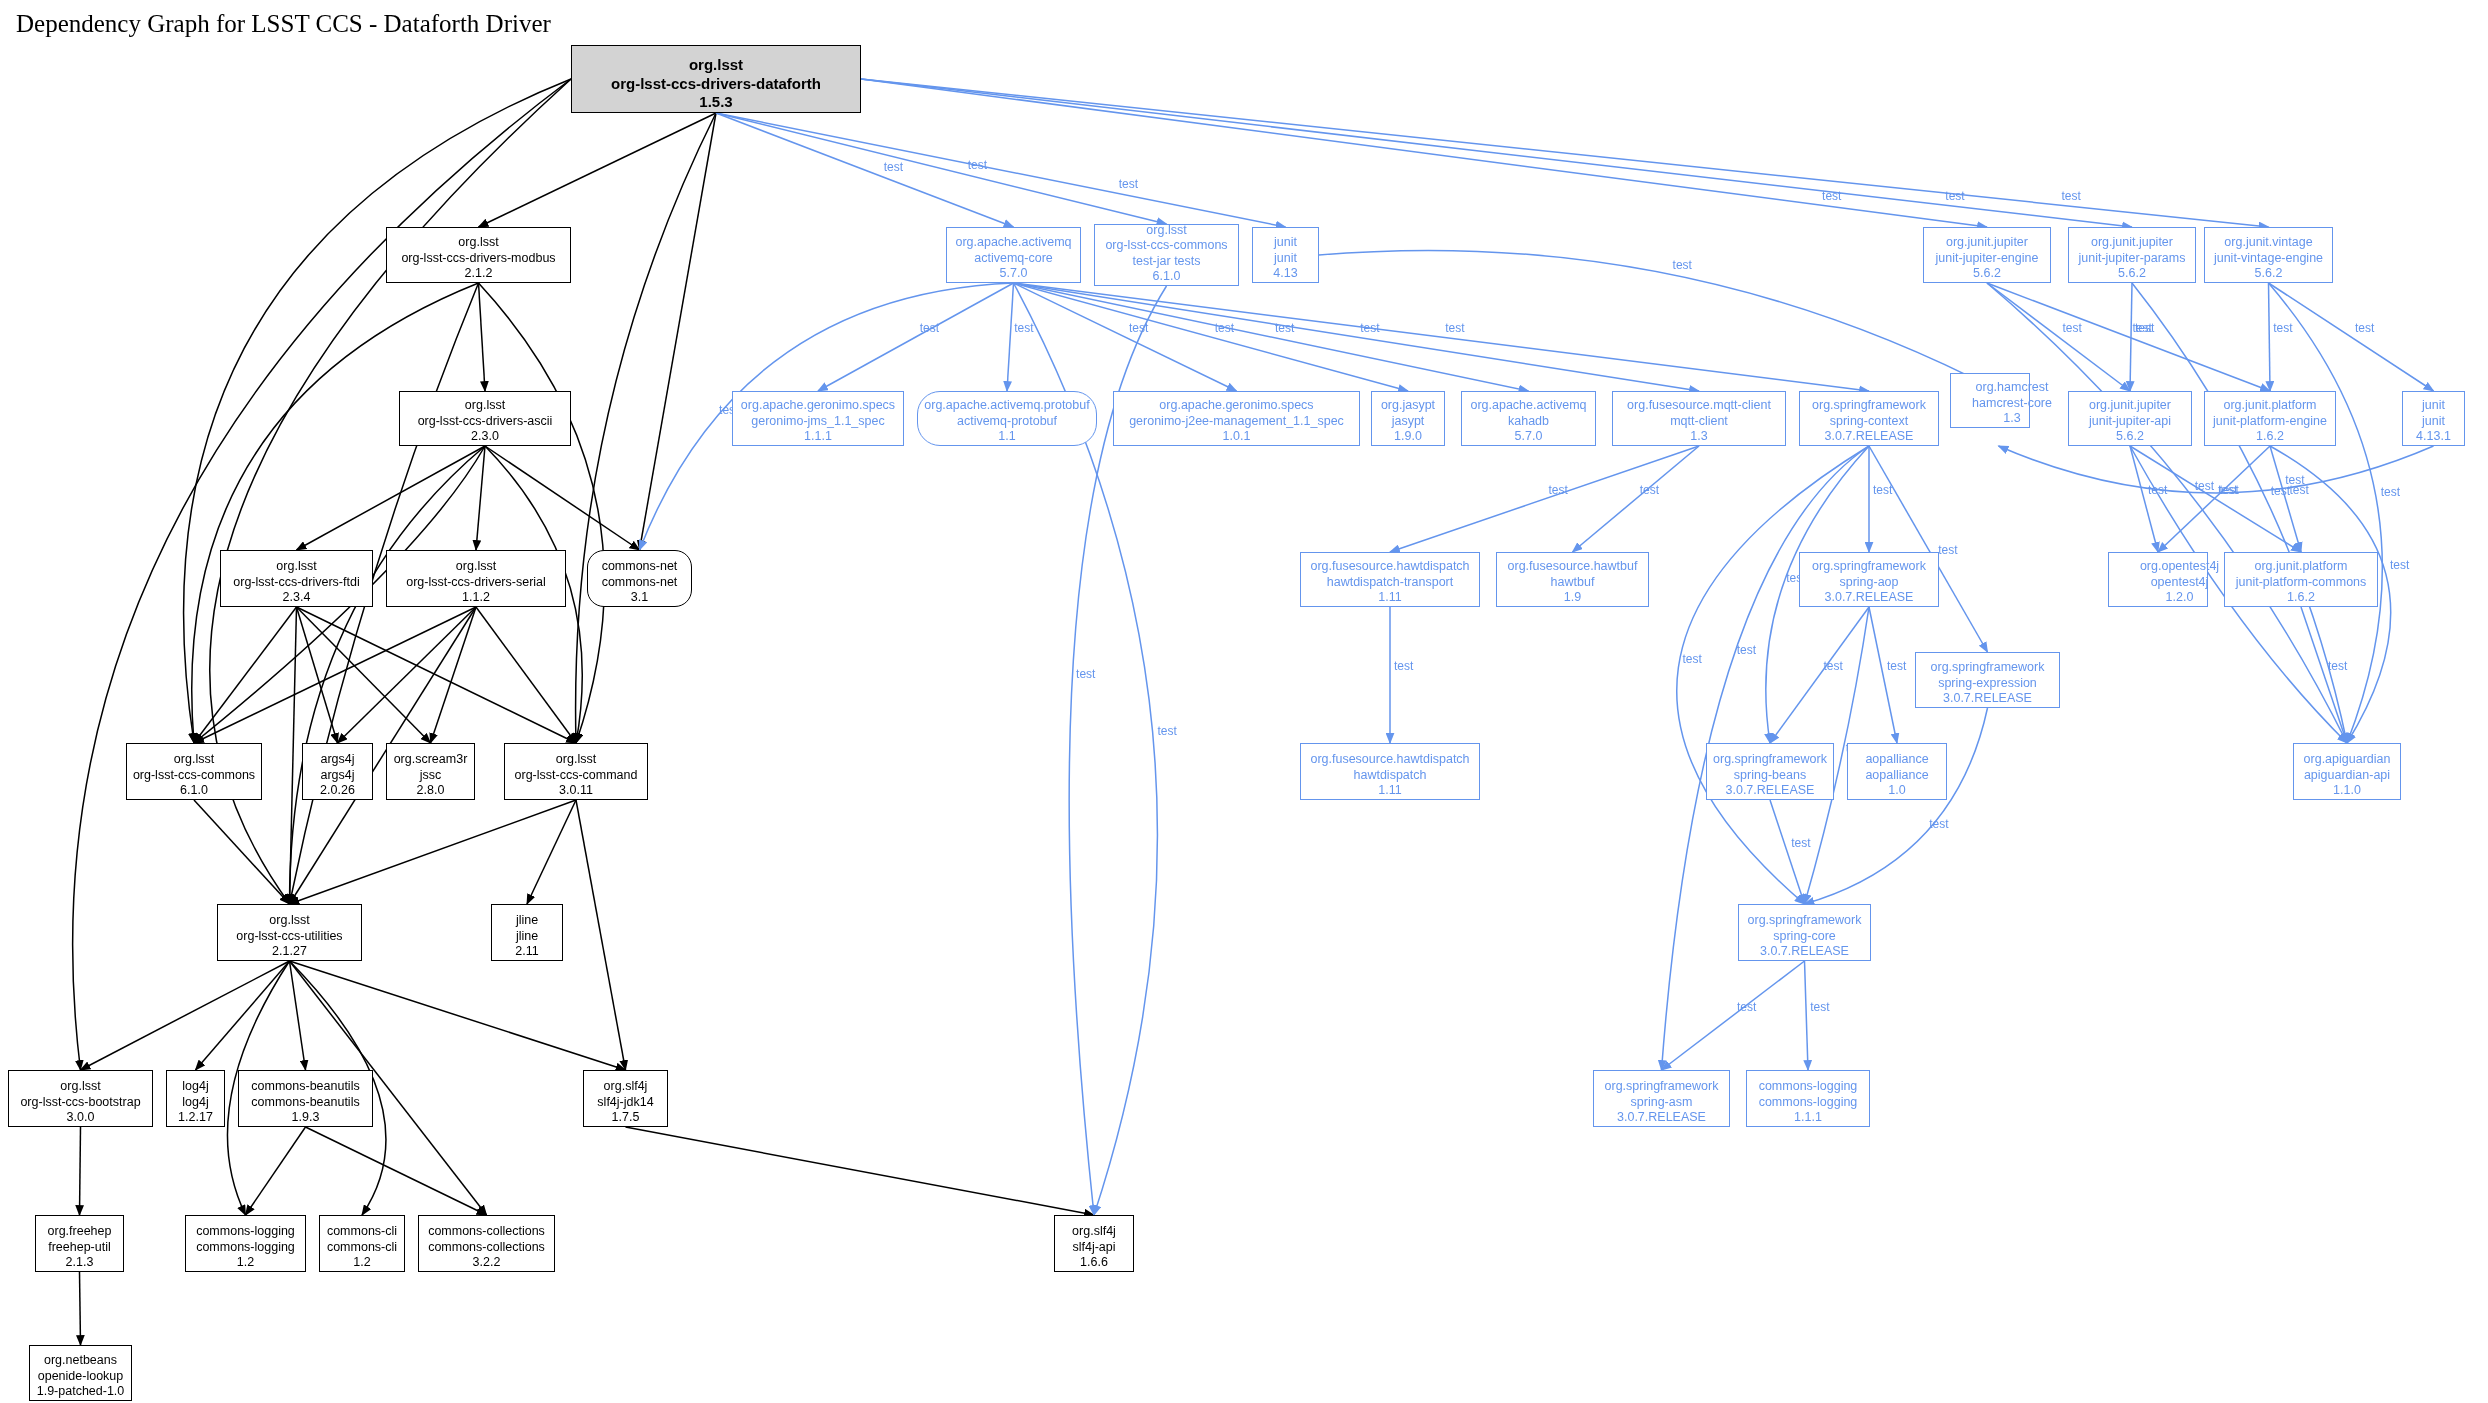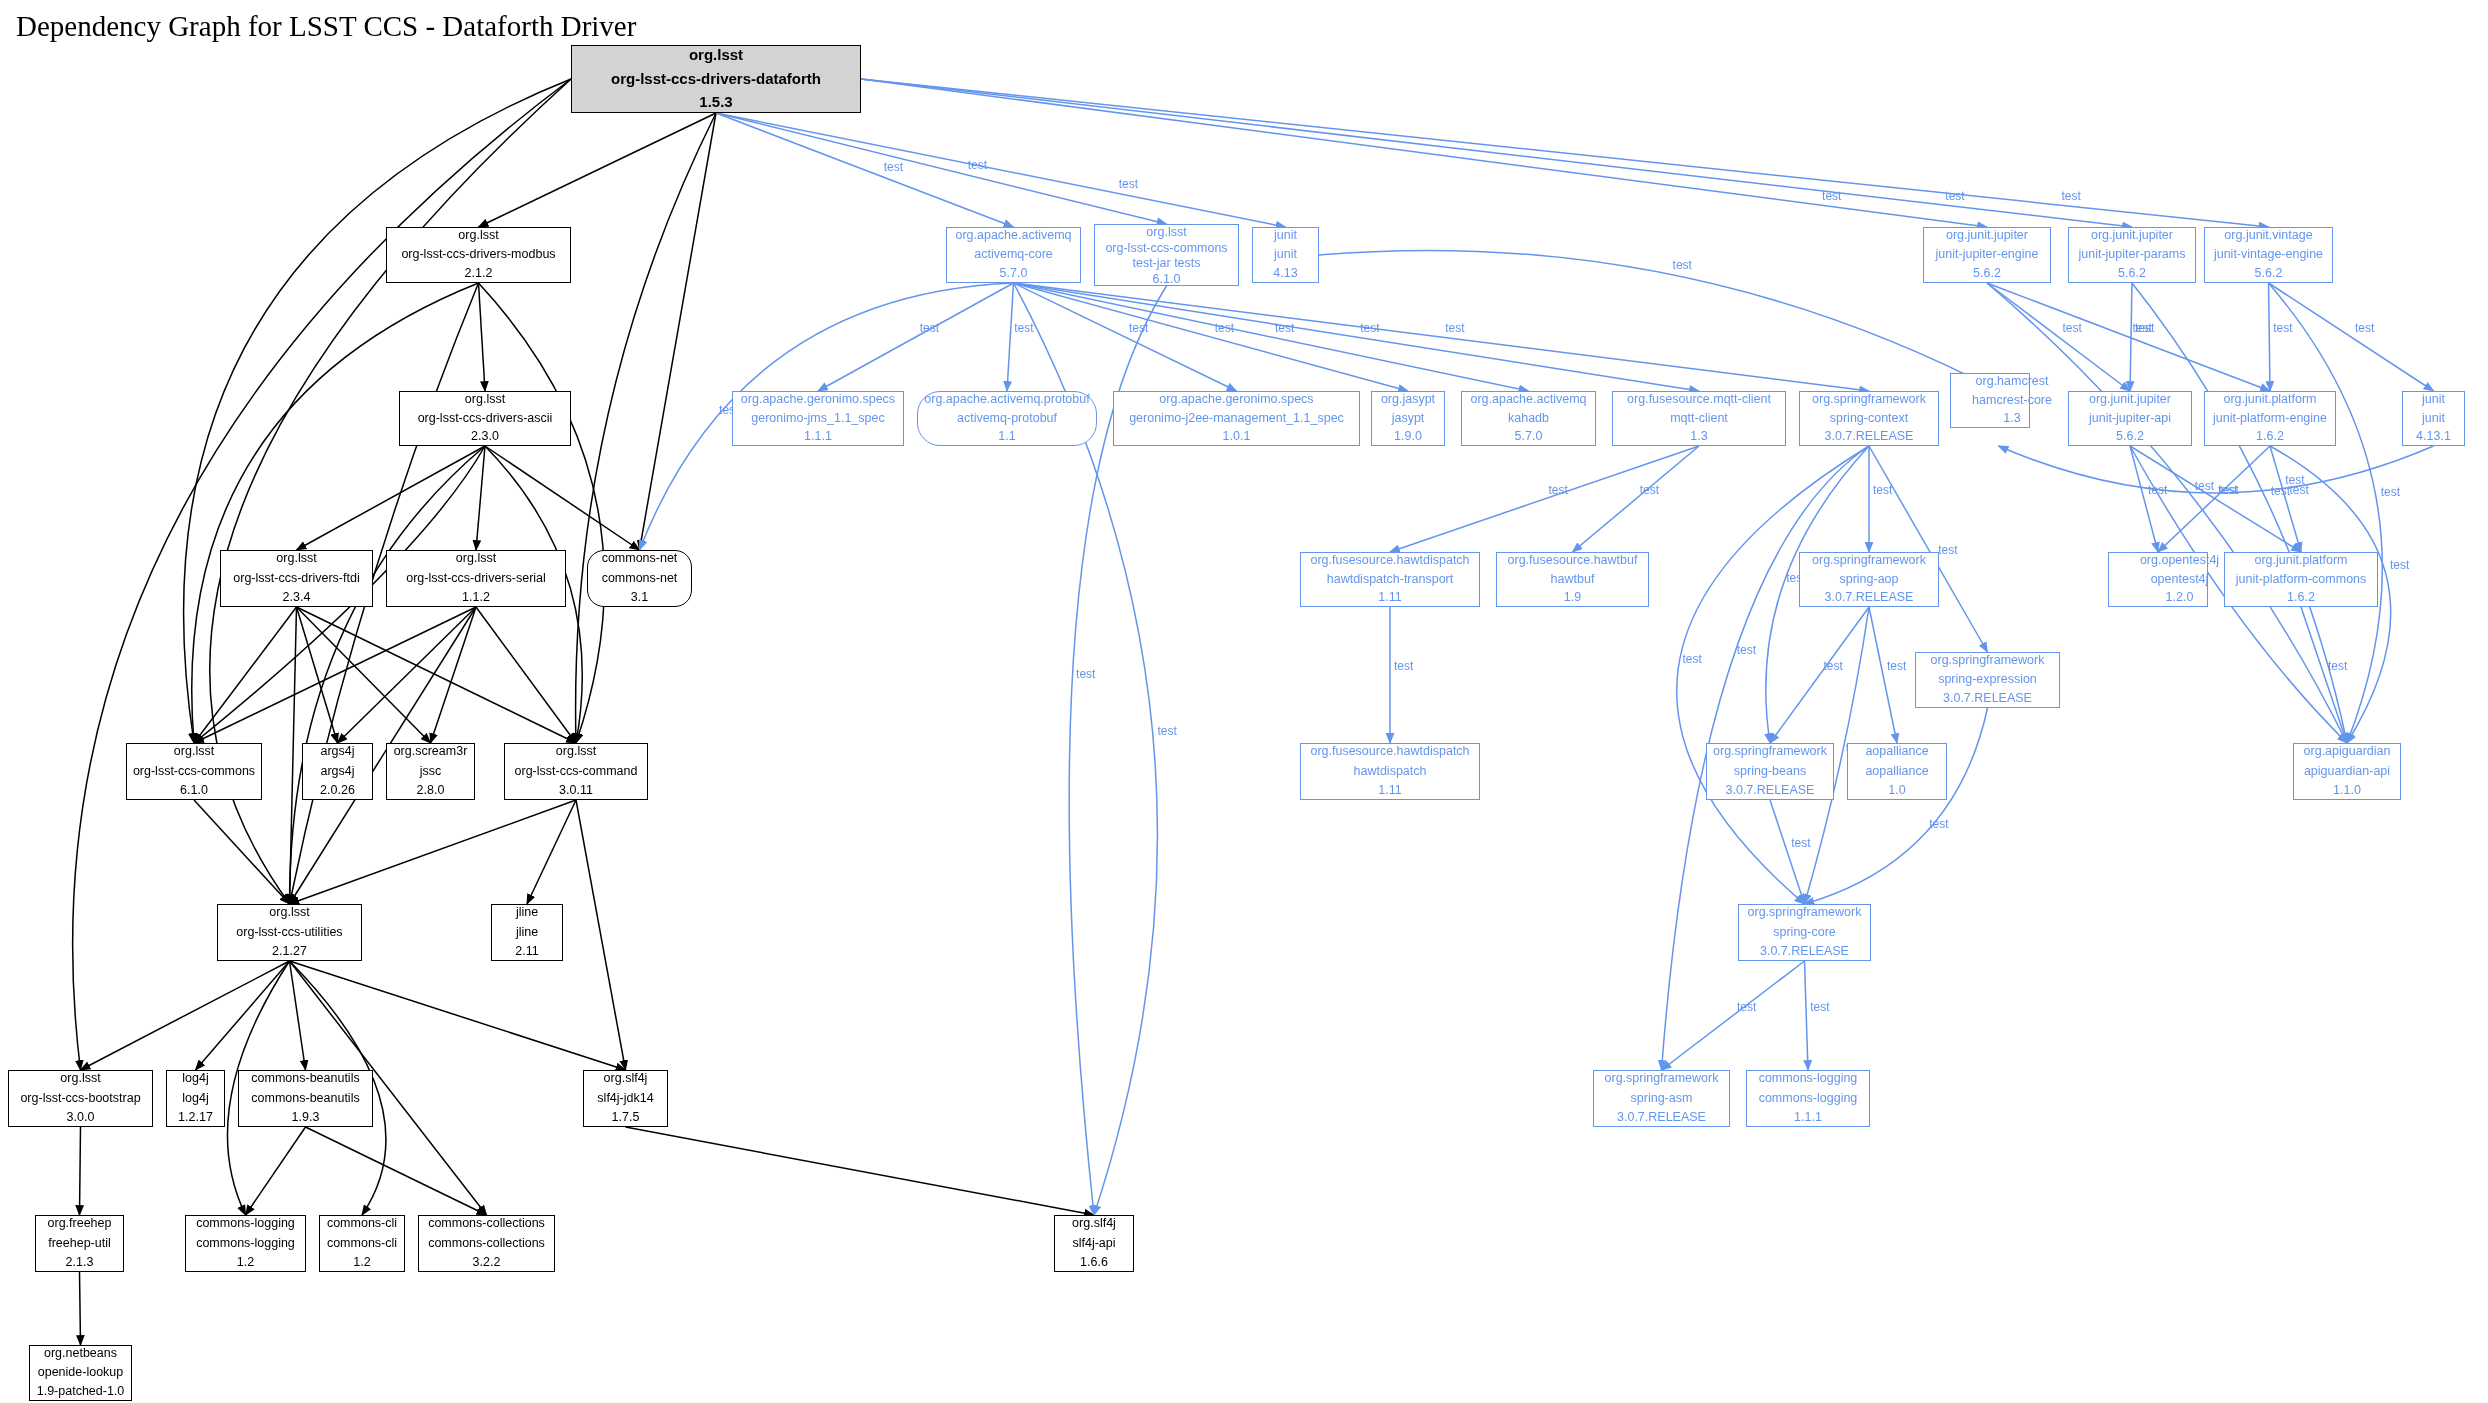--- a/index.html
+++ b/index.html
@@ -1,24 +1,24 @@
 <!DOCTYPE html>
 <html><head>
 <meta charset="utf-8">
 <title>Dependency Graph for LSST CCS - Dataforth Driver</title>
 <style>
   html,body{margin:0;padding:0;background:#ffffff;}
   .canvas{position:relative;width:2488px;height:1403px;background:#ffffff;overflow:hidden;
           font-family:"Liberation Sans",sans-serif;}
   .graph-title{position:absolute;left:16px;top:10px;font-family:"Liberation Serif",serif;
-               font-size:29px;color:#000;white-space:nowrap;}
+               font-size:25px;color:#000;white-space:nowrap;}
   #edges{position:absolute;left:0;top:0;width:2488px;height:1403px;}
   #nodes{position:absolute;left:0;top:0;width:2488px;height:1403px;}
   .node{position:absolute;box-sizing:border-box;border:1.5px solid #000;background:#fff;
-        display:flex;flex-direction:column;justify-content:space-between;align-items:center;
+        display:flex;flex-direction:column;justify-content:flex-end;align-items:center;
         text-align:center;font-size:12.5px;line-height:1.25;color:#000;}
   .node .nl{white-space:nowrap;}
   .node.test{border-color:#6495ED;color:#6495ED;}
   .node.root{background:#d3d3d3;font-weight:bold;font-size:15px;}
   .edge{fill:none;stroke:#000;stroke-width:1.5;}
   .edge.test{stroke:#6495ED;}
   .edge-label{fill:#6495ED;font-size:12px;font-family:"Liberation Sans",sans-serif;}
 </style>
 </head>
 <body>

